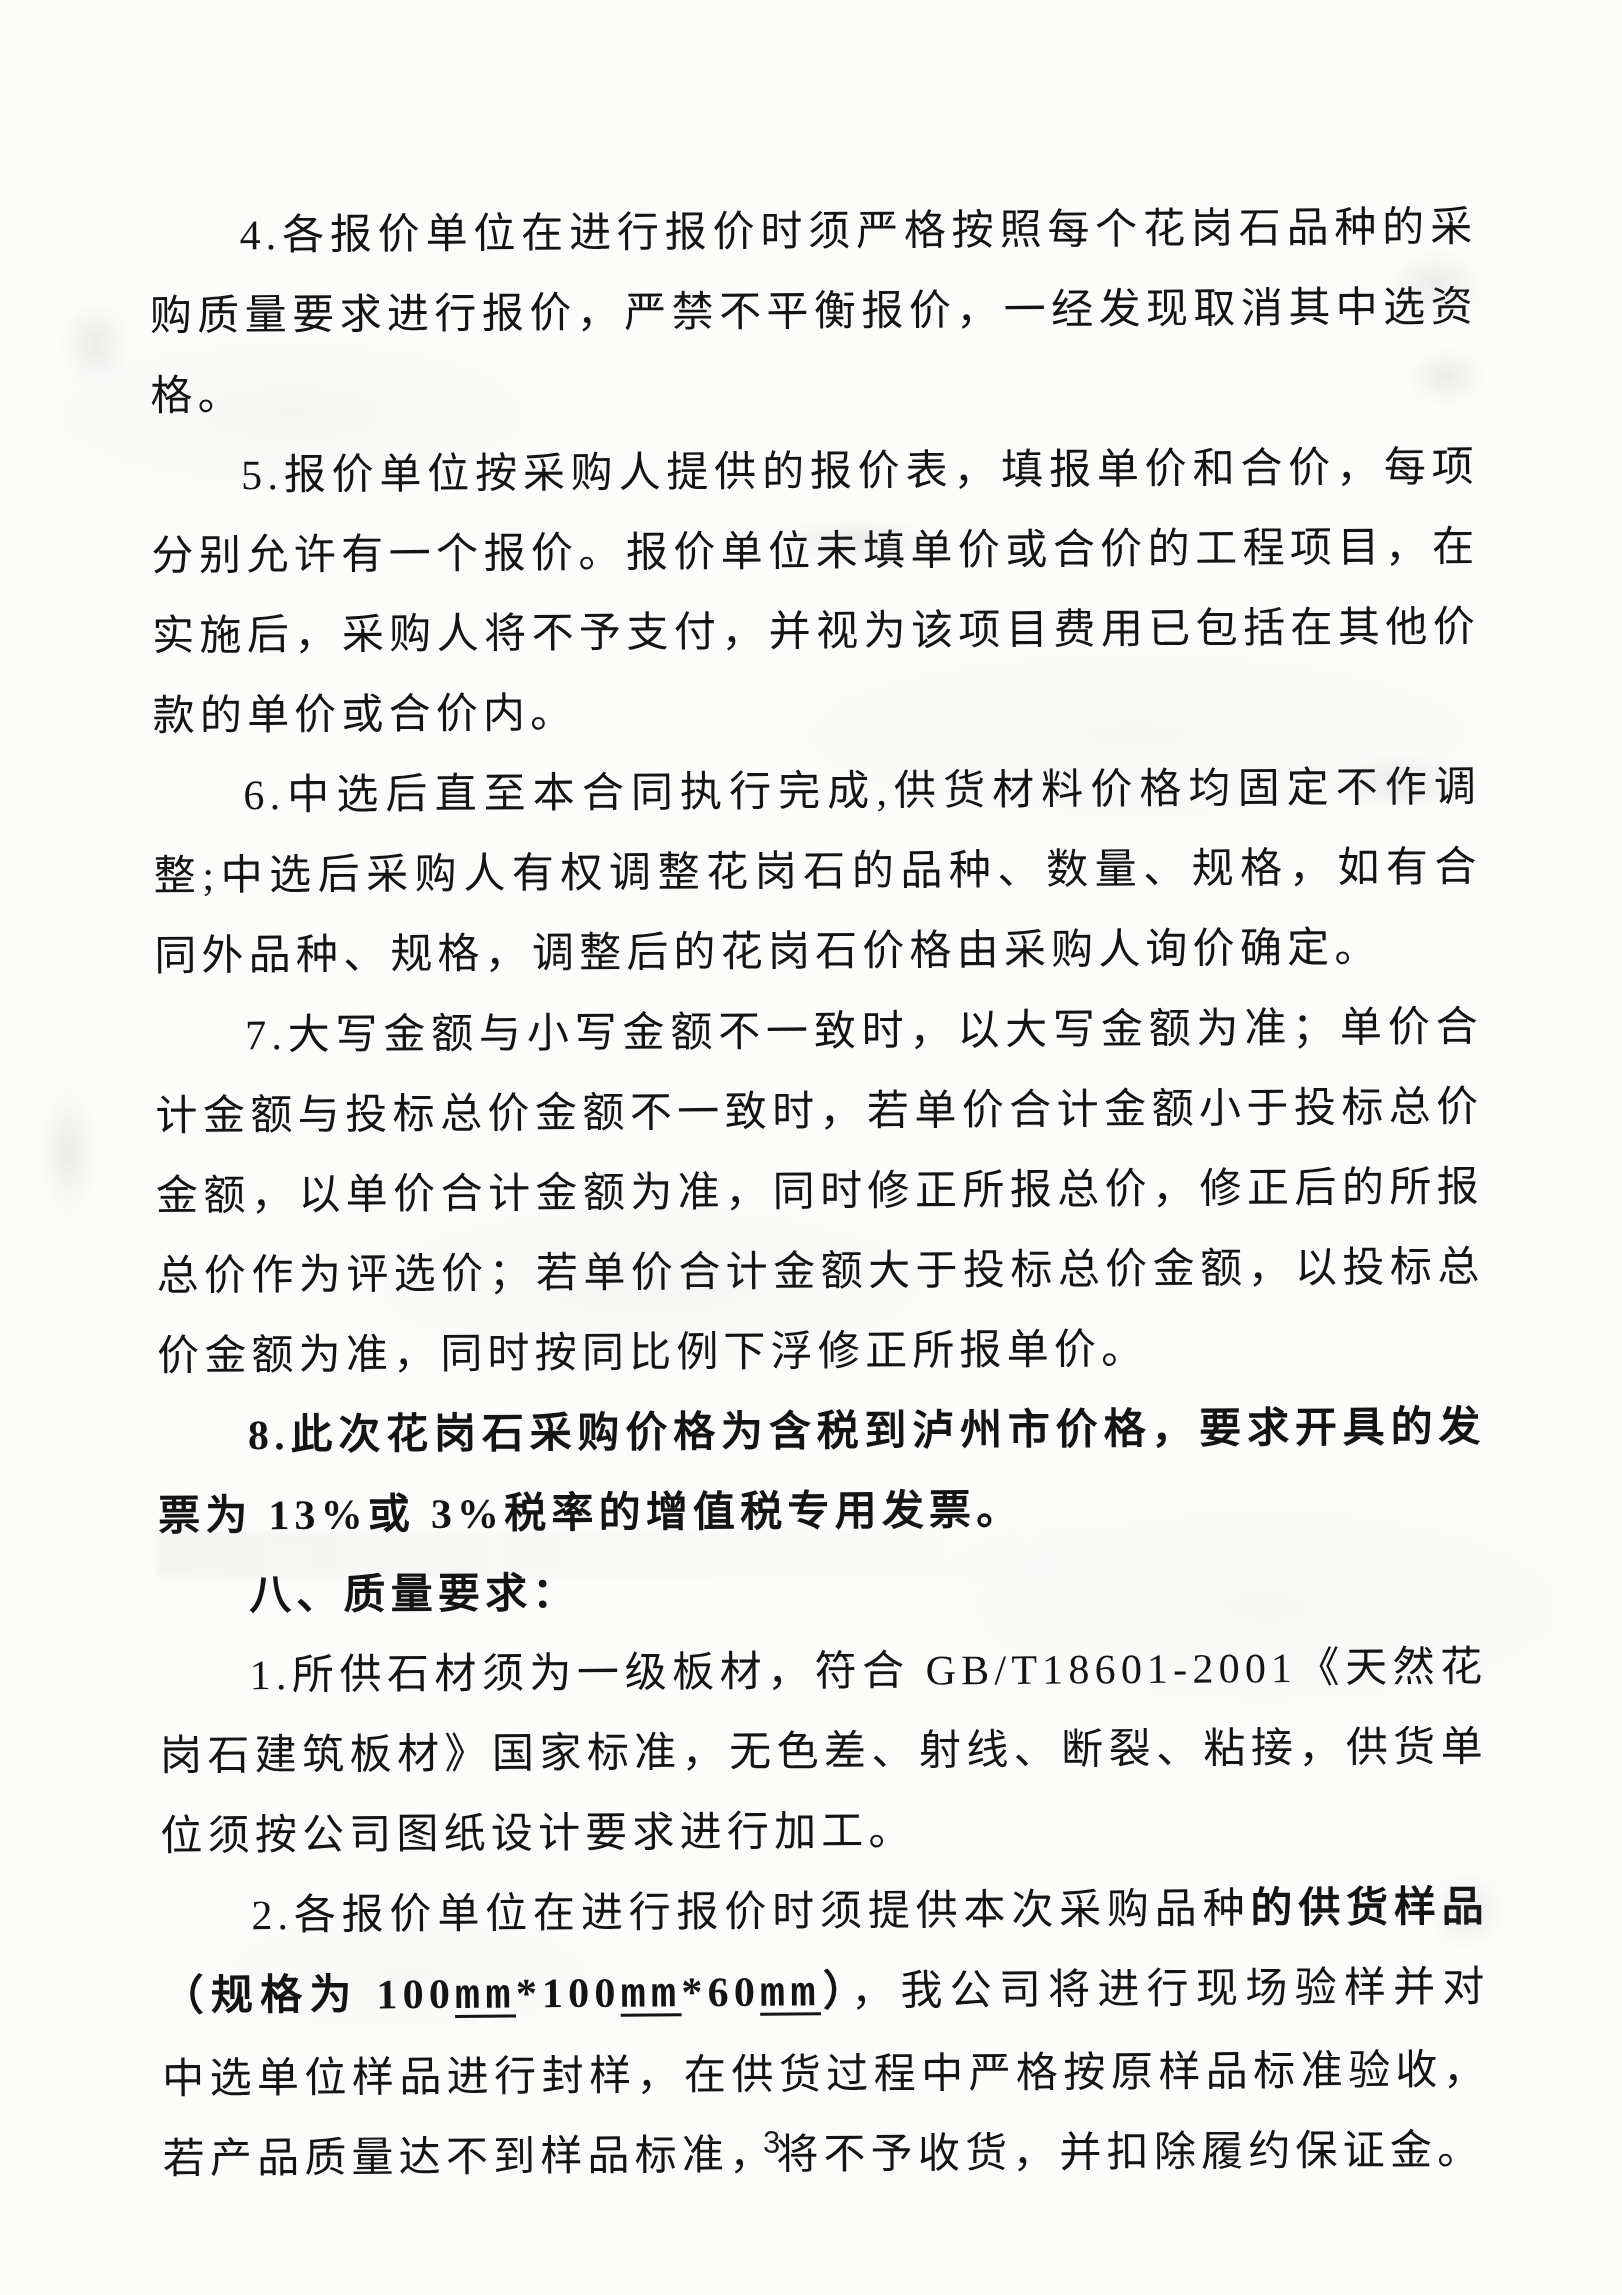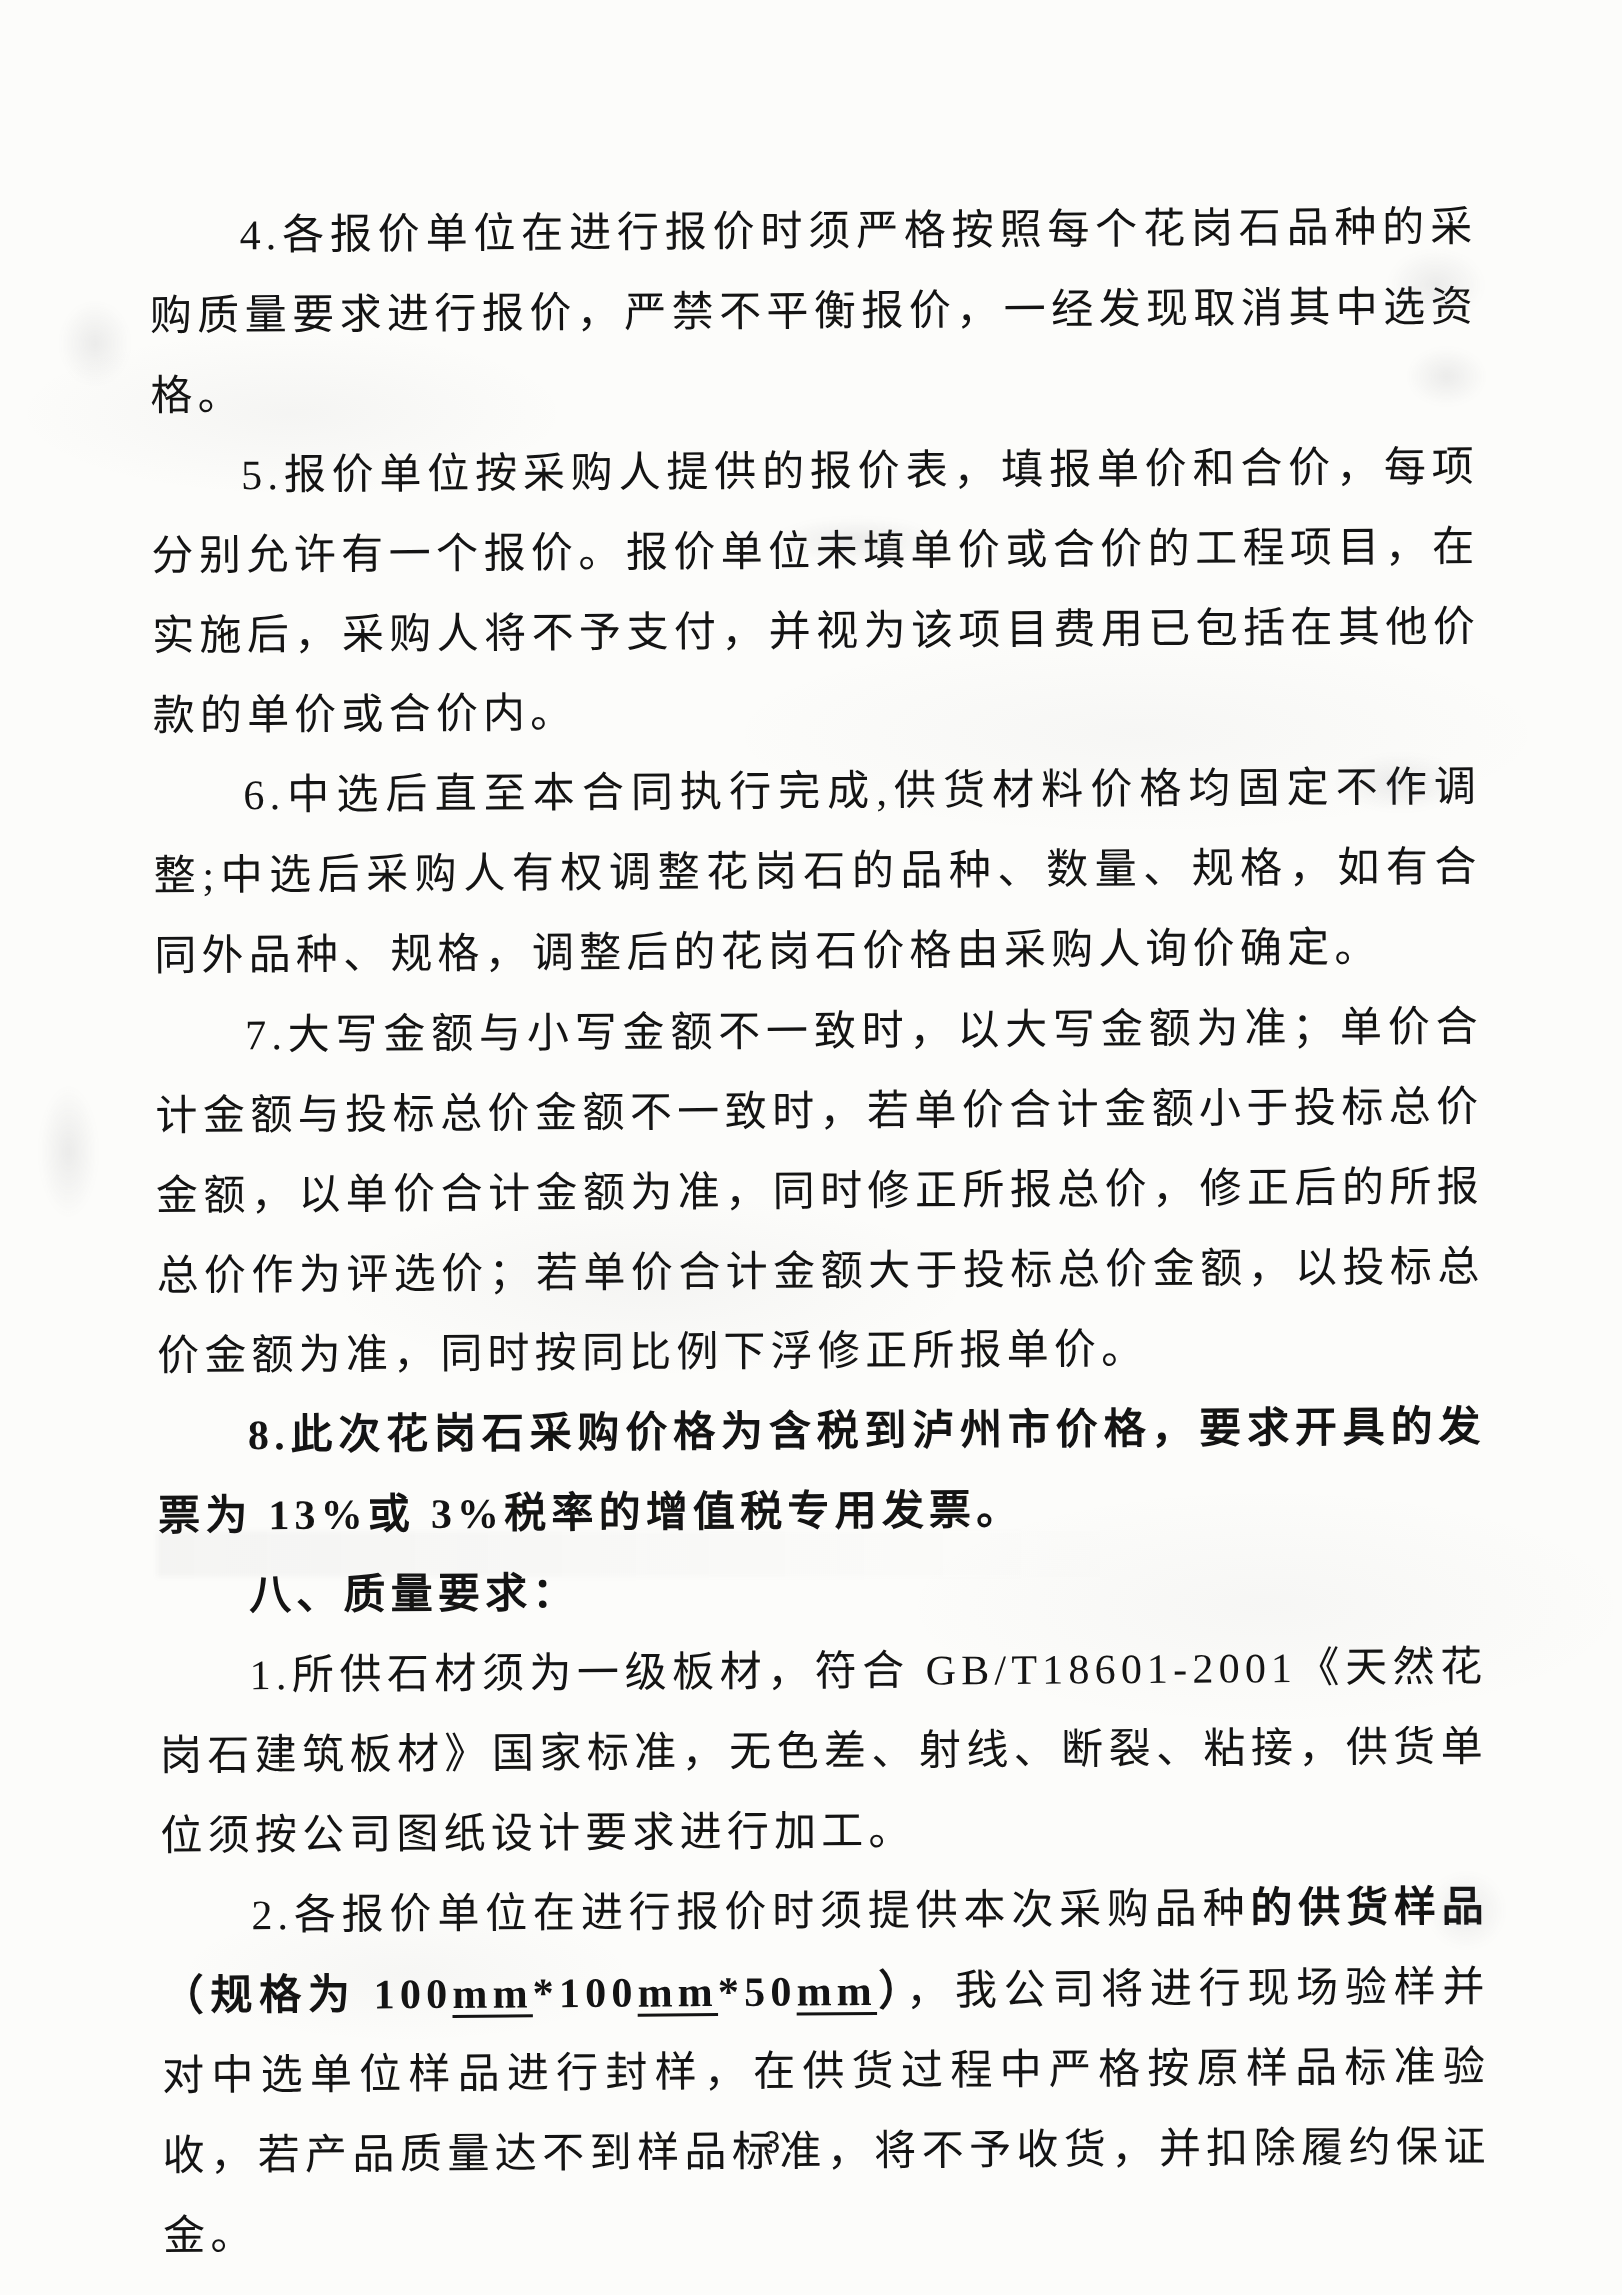--- a/index.html
+++ b/index.html
@@ -42,21 +42,21 @@
     margin: 0;
     font-size: 42px;
     line-height: 80px;
     letter-spacing: 5.2px;
     text-align: justify;
     text-justify: inter-character;
     text-indent: 2.15em;
     font-weight: 400;
   }
   .bold { font-weight: 700; }
-  .u { text-decoration: underline; text-underline-offset: 6.5px; text-decoration-thickness: 2.6px; }
+  .u { text-decoration: underline; text-underline-offset: 6.5px; text-decoration-thickness: 2.6px; font-family: Liberation Mono, monospace; }
   .page-number {
     position: absolute;
     left: 739px;
     top: 2125px;
     width: 65px;
     text-align: center;
     font-size: 31px;
     font-family: "Liberation Sans", "DejaVu Sans", sans-serif;
     color: #1a1a1a;
   }
@@ -89,21 +89,21 @@
     <p class="para">6.中选后直至本合同执行完成,供货材料价格均固定不作调整;中选后采购人有权调整花岗石的品种、数量、规格，如有合同外品种、规格，调整后的花岗石价格由采购人询价确定。</p>
 
     <p class="para">7.大写金额与小写金额不一致时，以大写金额为准；单价合计金额与投标总价金额不一致时，若单价合计金额小于投标总价金额，以单价合计金额为准，同时修正所报总价，修正后的所报总价作为评选价；若单价合计金额大于投标总价金额，以投标总价金额为准，同时按同比例下浮修正所报单价。</p>
 
     <p class="para bold">8.此次花岗石采购价格为含税到泸州市价格，要求开具的发票为 13%或 3%税率的增值税专用发票。</p>
 
     <p class="para bold">八、质量要求：</p>
 
     <p class="para">1.所供石材须为一级板材，符合 GB/T18601-2001《天然花岗石建筑板材》国家标准，无色差、射线、断裂、粘接，供货单位须按公司图纸设计要求进行加工。</p>
 
-    <p class="para"><span>2.各报价单位在进行报价时须提供本次采购品种</span><span class="bold">的供货样品</span><span class="bold">（规格为 100</span><span class="bold u">mm</span><span class="bold">*100</span><span class="bold u">mm</span><span class="bold">*50</span><span class="bold u">mm</span><span class="bold">）</span><span>，我公司将进行现场验样并对中选单位样品进行封样，在供货过程中严格按原样品标准验收，若产品质量达不到样品标准，将不予收货，并扣除履约保证金。</span></p>
+    <p class="para"><span>2.各报价单位在进行报价时须提供本次采购品种</span><span class="bold">的供货样品</span><span class="bold">（规格为 100</span><span class="bold u">mm</span><span class="bold">*100</span><span class="bold u">mm</span><span class="bold">*60</span><span class="bold u">mm</span><span class="bold">）</span><span>，我公司将进行现场验样并对中选单位样品进行封样，在供货过程中严格按原样品标准验收，若产品质量达不到样品标准，将不予收货，并扣除履约保证金。</span></p>
   </div>
 
   <div class="page-number">3</div>
 
   <div class="smudge s1"></div>
   <div class="smudge s2"></div>
   <div class="smudge s3"></div>
   <div class="smudge s4"></div>
   <div class="smudge s5"></div>
   <div class="smudge s6"></div>

